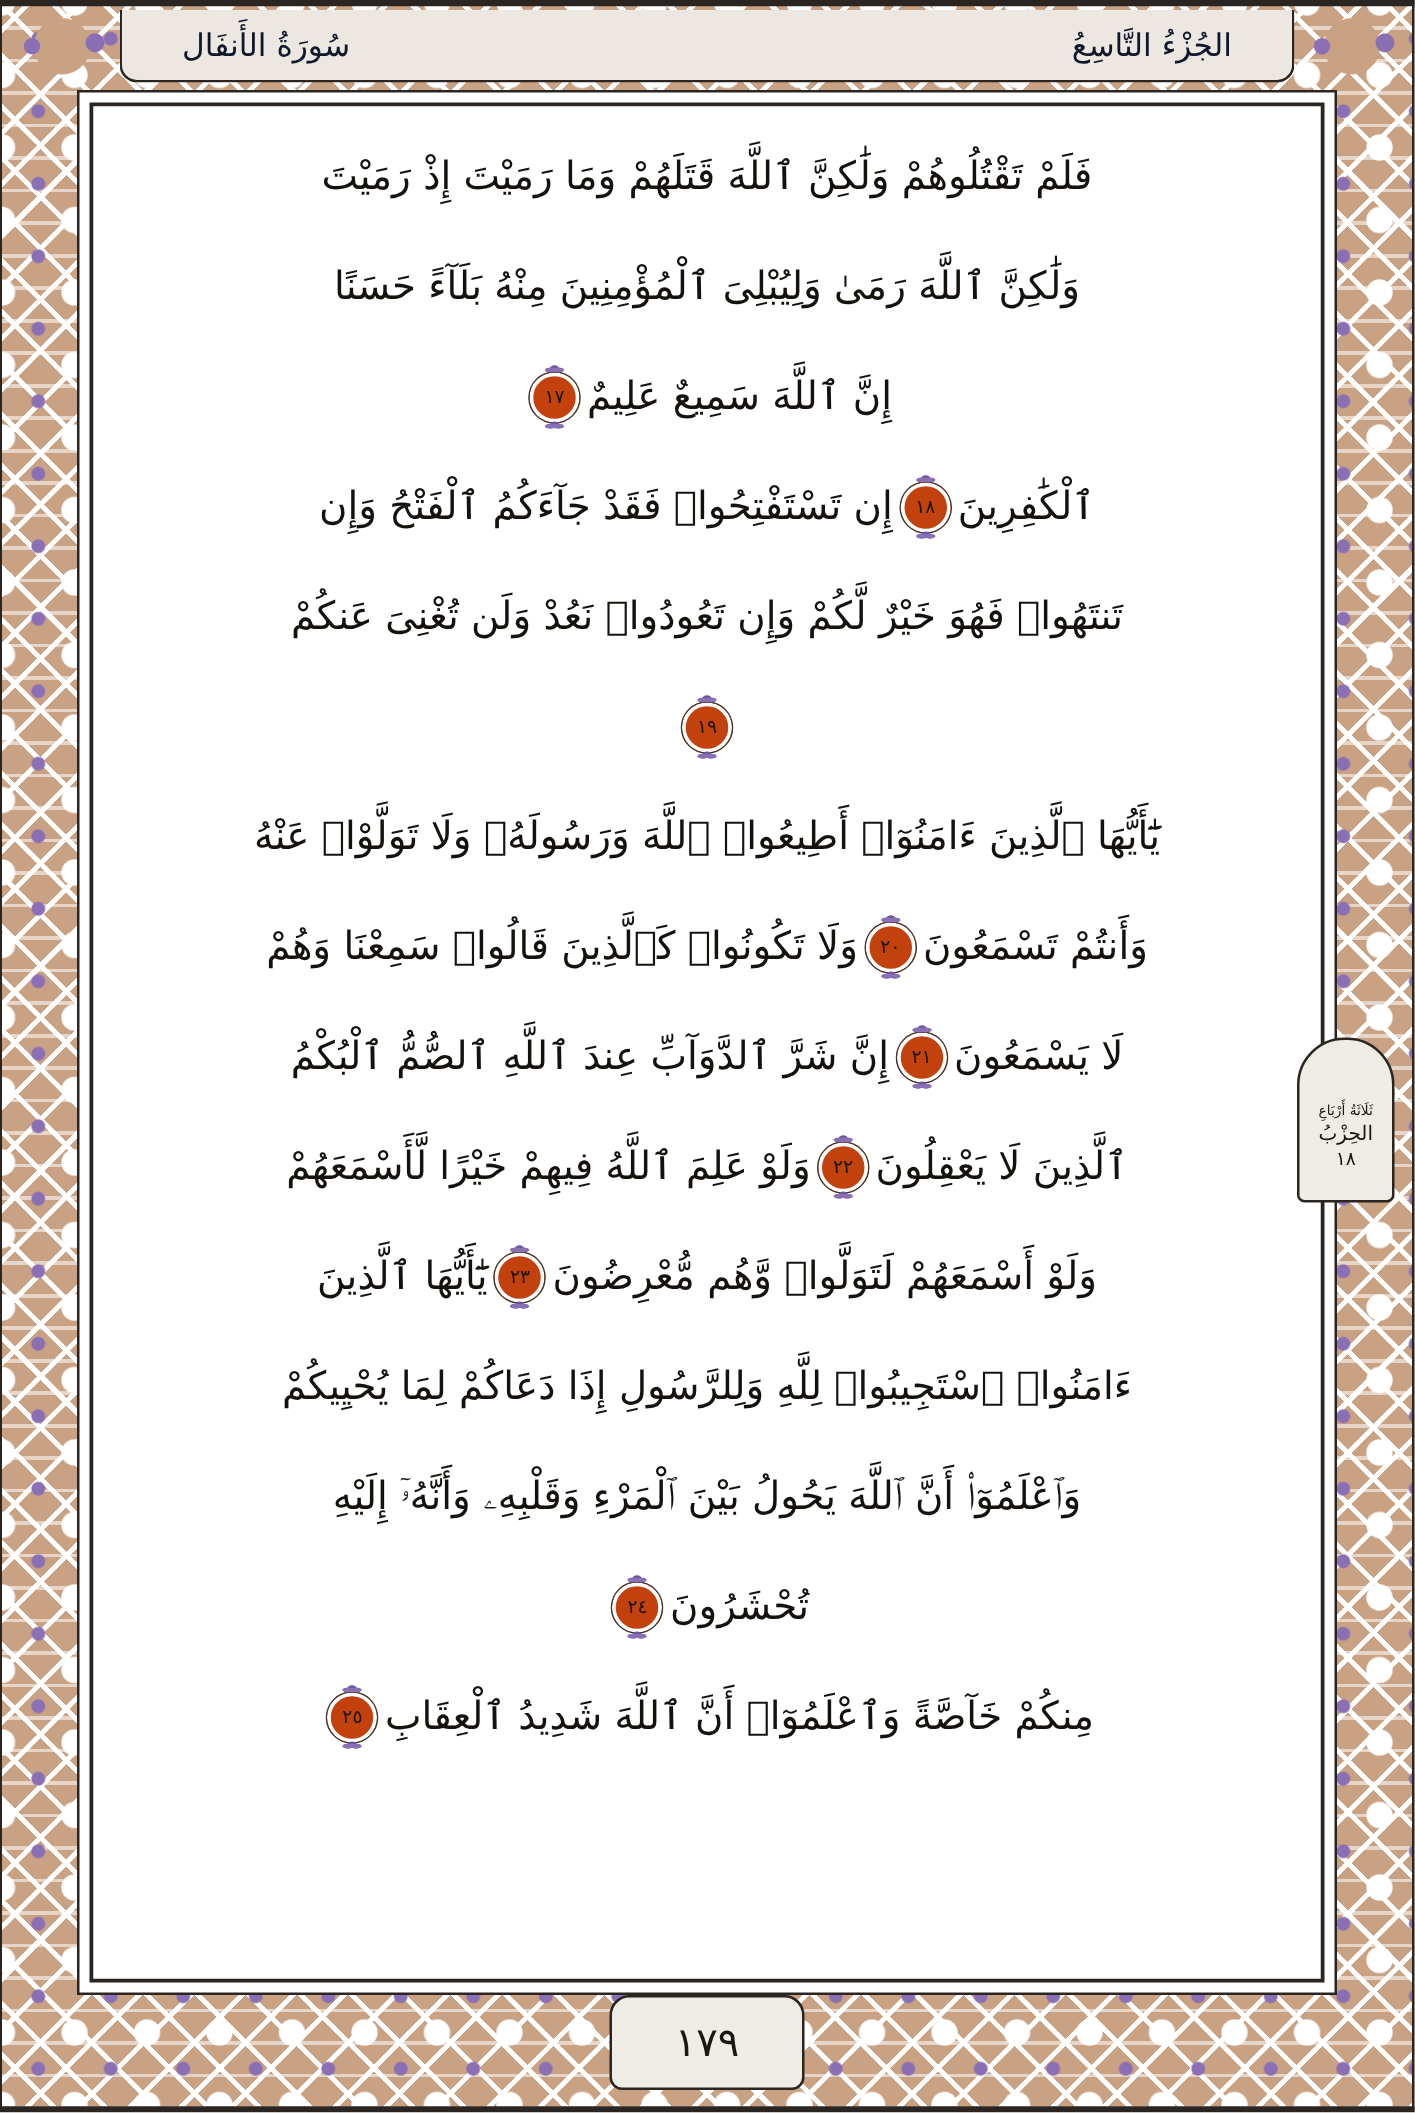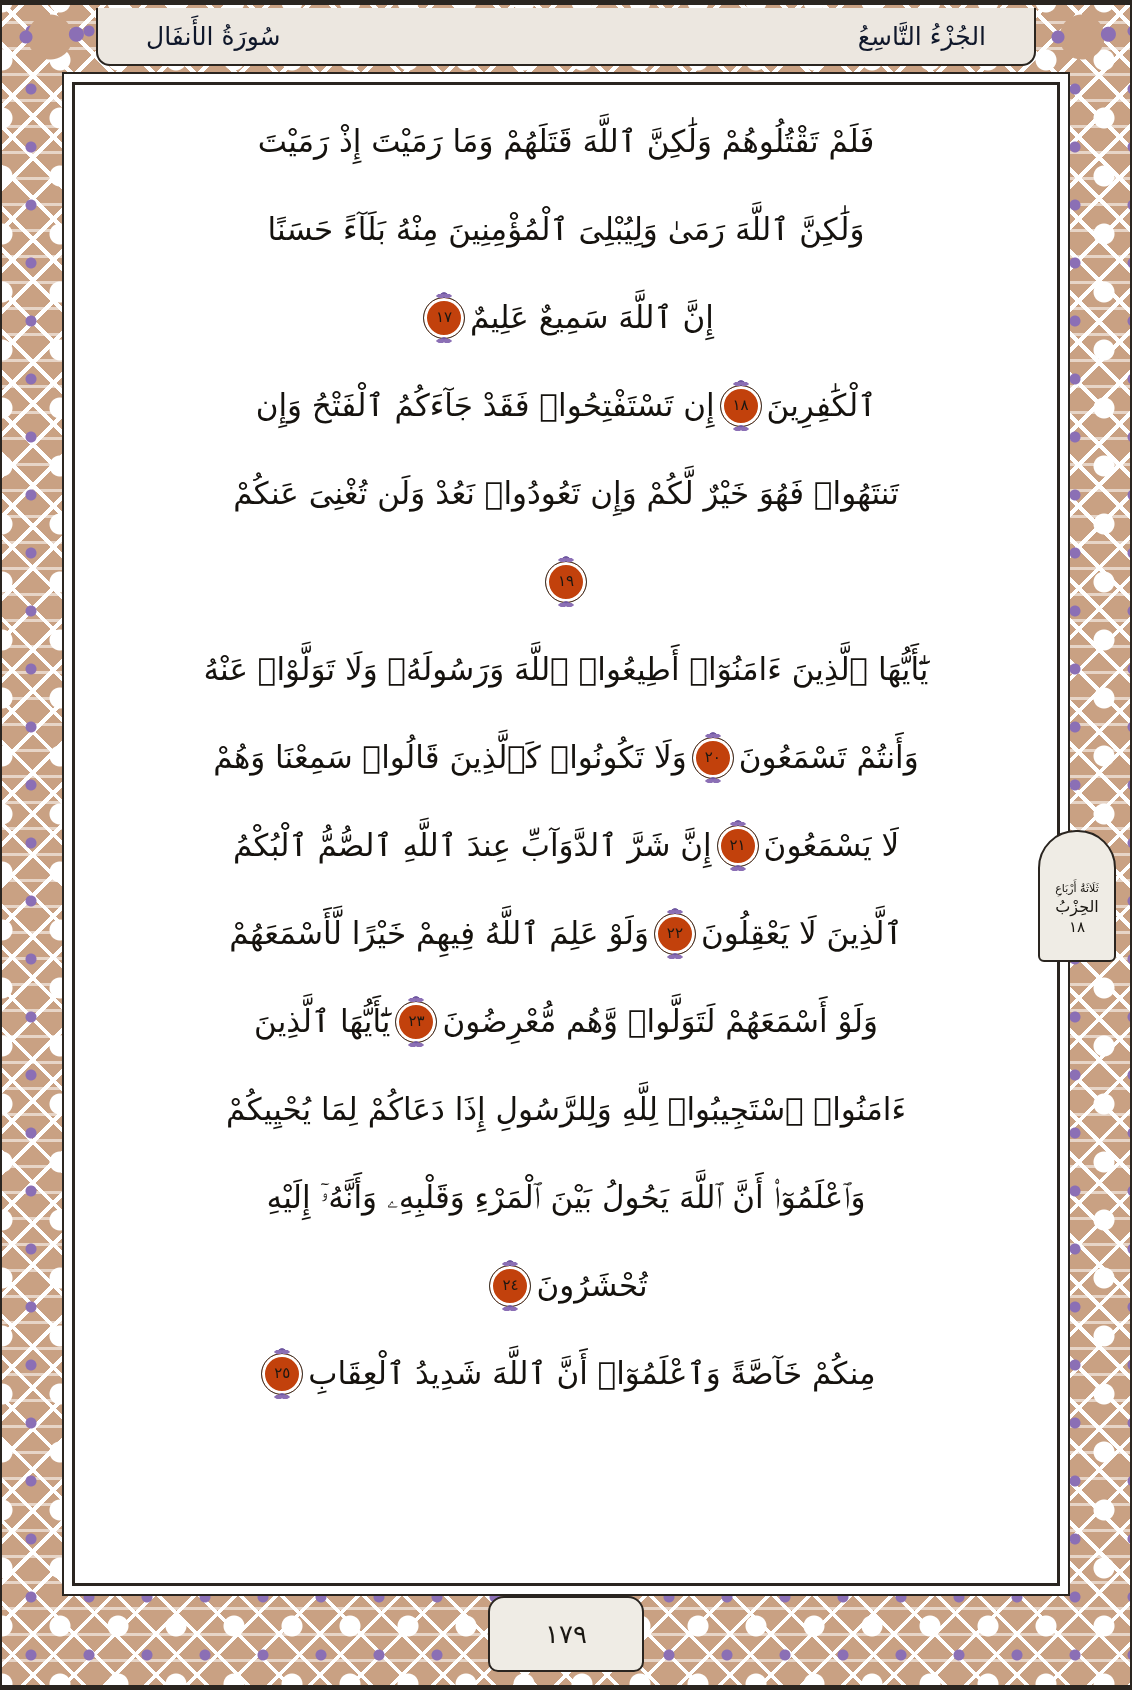--- a/index.html
+++ b/index.html
@@ -210,21 +210,21 @@
     height: 72px;
     background: #efece5;
     border: 2px solid #2a2520;
     border-radius: 16px 16px 10px 10px;
     display: flex;
     align-items: center;
     justify-content: center;
     z-index: 8;
   }
   .page-number {
-    font-size: 26px;
+    font-size: 32px;
     color: #1a1712;
     letter-spacing: 1px;
   }
 
   .top-edge-line {
     position: absolute;
     left: 0; right: 0; top: 0;
     height: 5px;
     background: #2a2520;
     z-index: 9;

